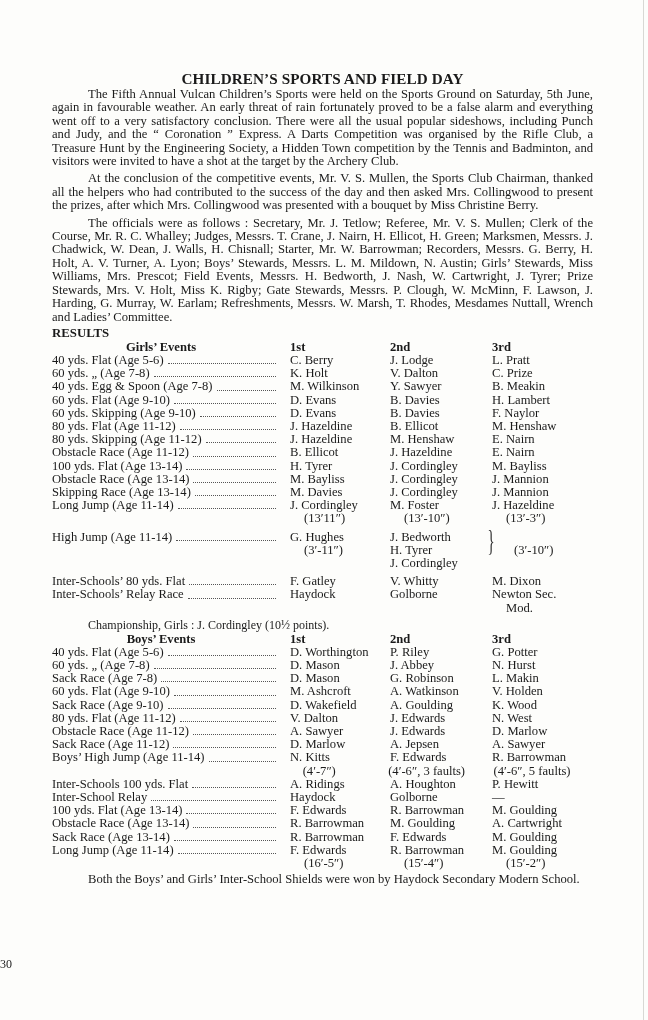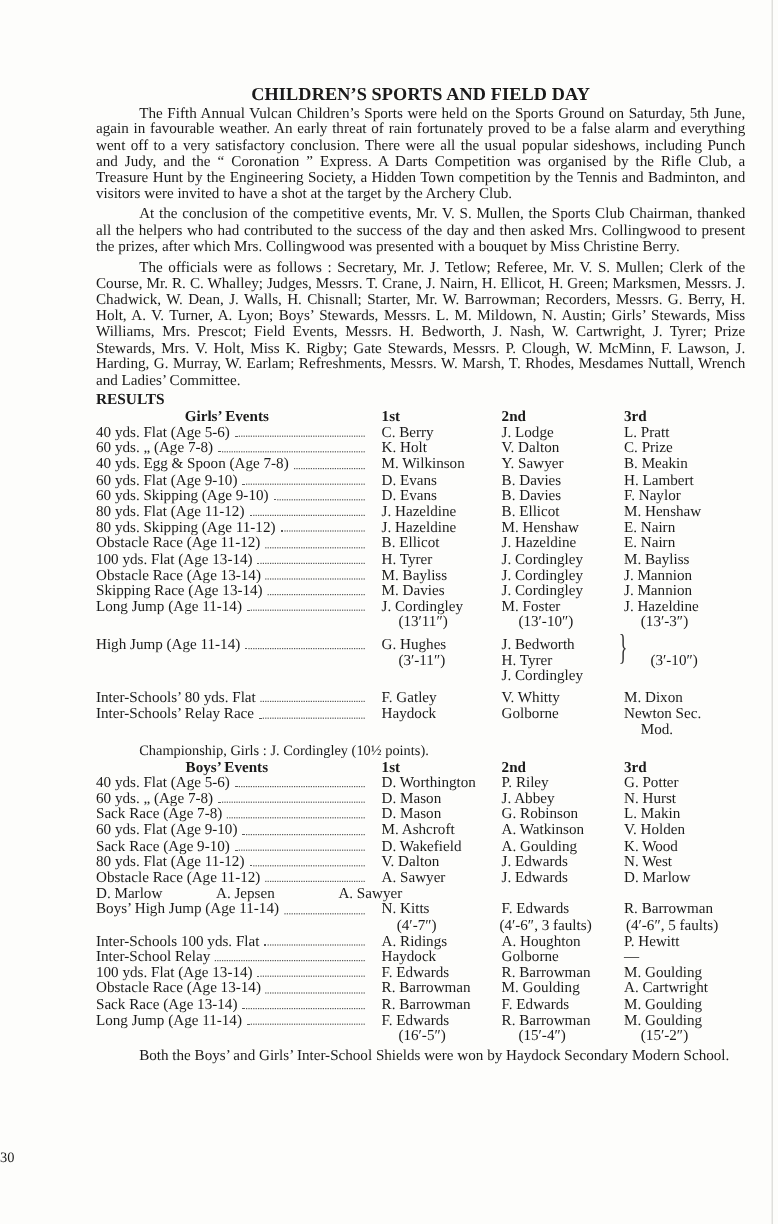--- a/index.html
+++ b/index.html
@@ -1,21 +1,21 @@
 <!DOCTYPE html>
 <html><head>
   <meta charset="utf-8">
   <style>
     html, body { margin:0; padding:0; }
     body {
       width:648px; height:1020px; background:#fdfdfb; position:relative; overflow:hidden;
       font-family:"Liberation Serif","DejaVu Serif",serif; color:#1a1a1a;
     }
     .edge { position:absolute; right:4px; top:0; width:1px; height:1020px; background:#d8d8d4; }
-    .page { position:absolute; left:80px; top:70px; width:541px; }
+    .page { position:absolute; left:52px; top:70px; width:541px; }
     h1 { margin:0; text-align:center; font-size:15.2px; font-weight:bold; letter-spacing:0.1px; line-height:18px; }
     p { margin:0; font-size:12.6px; line-height:13.4px; text-align:justify; text-indent:36px; }
     p + p { margin-top:4px; }
     .res-title { font-weight:bold; font-size:12.8px; line-height:14px; margin-top:2px; padding-left:0px; }
     .row { display:flex; font-size:12.6px; line-height:13.2px; }
     .c-ev { width:238px; display:flex; white-space:nowrap; overflow:hidden; }
     .c-ev .lbl { flex:0 0 auto; }
     .c-ev .dots { flex:1 1 auto; border-bottom:1px dotted #555; margin:0 14px 3px 4px; min-width:20px; }
     .c-1 { width:100px; white-space:nowrap; }
     .c-2 { width:102px; white-space:nowrap; }
@@ -286,20 +286,24 @@
         <div class="row">
           <div class="c-ev">
             <span class="lbl">Obstacle Race (Age 11-12)</span>
             <span class="dots"></span>
           </div>
           <div class="c-1">A. Sawyer</div>
           <div class="c-2">J. Edwards</div>
           <div class="c-3">D. Marlow</div>
         </div>
         <div class="row">
+          <div class="c-ev">
+            <span class="lbl">Sack Race (Age 11-12)</span>
+            <span class="dots"></span>
+          </div>
           <div class="c-1">D. Marlow</div>
           <div class="c-2">A. Jepsen</div>
           <div class="c-3">A. Sawyer</div>
         </div>
         <div class="row">
           <div class="c-ev">
             <span class="lbl">Boys’ High Jump (Age 11-14)</span>
             <span class="dots"></span>
           </div>
           <div class="c-1">N. Kitts</div>

